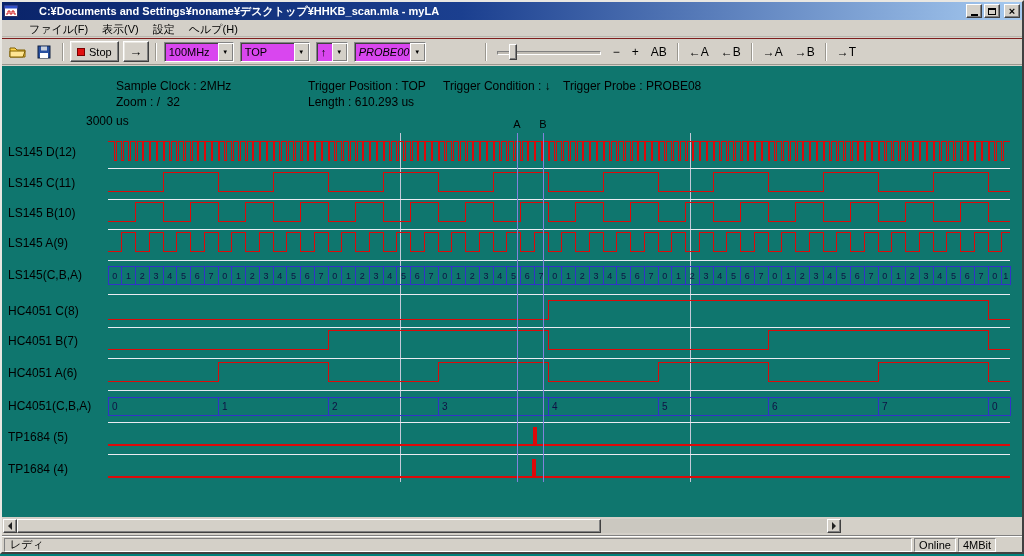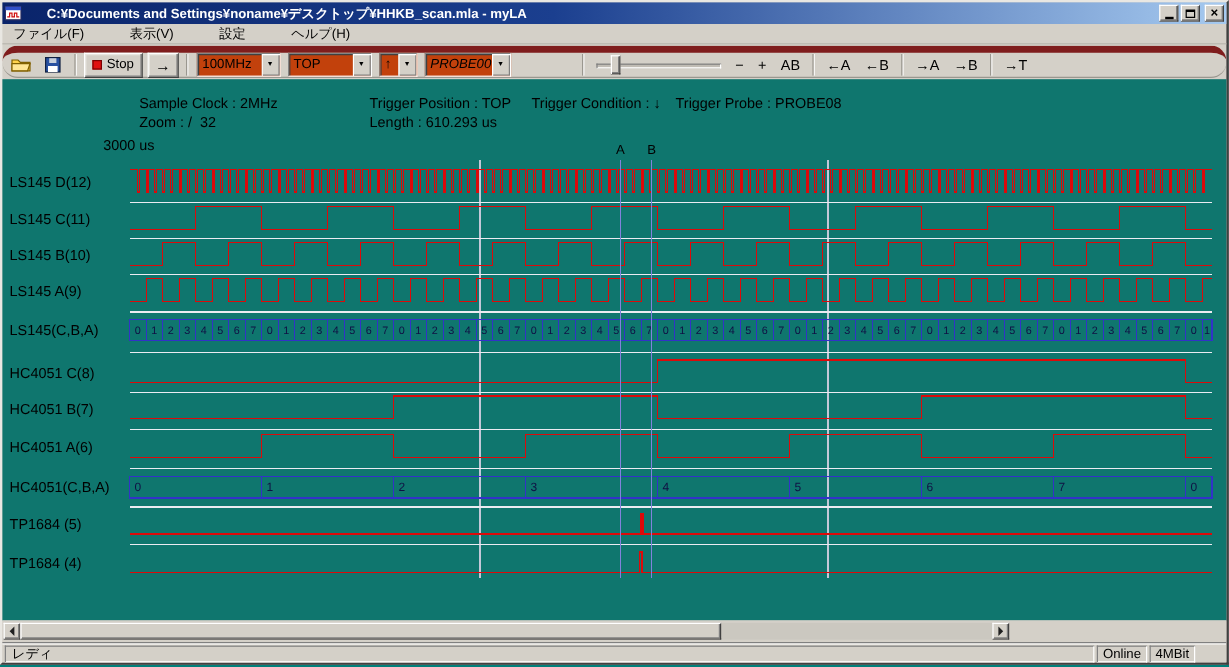--- a/index.html
+++ b/index.html
@@ -28,46 +28,45 @@
     box-shadow:inset -1px -1px 0 #808080;
     display:flex; align-items:center; justify-content:center; cursor:default;
   }
   .tctl.close { margin-left:4px; }
   .glyph-min { width:7px; height:2px; background:#000; margin-top:7px; }
   .glyph-max { width:8px; height:7px; border:1px solid #000; border-top-width:2px; }
   .glyph-x   { font-size:11px; font-weight:bold; line-height:10px; }
   
   .menubar {
     position:absolute; left:0; top:18px; right:0; height:17px;
-    display:flex; align-items:center; padding-left:2px;
+    display:flex; padding-left:20px;
     border-bottom:1px solid #b9b6ae;
-    gap:24px;
   }
   .menu-item { padding:2px 7px; white-space:nowrap; }
   
   .toolbar {
     position:absolute; left:0; top:36px; right:0; height:27px;
     display:flex; align-items:center; padding-left:4px;
-    border-top:6px solid #7f1d1d; border-bottom:1px solid #9a978f;border-radius:13px;
+    border-top:1px solid #7f1d1d; border-bottom:1px solid #9a978f;
   }
   .tb-icon { width:24px; height:20px; background:transparent; border:none;
     display:flex; align-items:center; justify-content:center; margin-right:2px; }
   .tb-sep { width:2px; height:18px; border-left:1px solid #9a978f; border-right:1px solid #fff;
     margin:0 4px; flex:none; }
   .btn {
     height:21px; background:#d4d0c8; padding:0 6px; flex:none;
     border:1px solid; border-color:#fff #404040 #404040 #fff;
     box-shadow:inset -1px -1px 0 #808080, inset 1px 1px 0 #e8e6e0;
     display:flex; align-items:center; gap:4px;
     font-family:inherit; font-size:11px; margin:0 2px;
   }
   .btn.run { font-size:13px; font-weight:bold; width:26px; justify-content:center; }
   .stop-sq { width:8px; height:8px; background:#e01010; border:1px solid #7a0000; }
   .combo {
-    height:20px; background:#c2410c; margin:0 3px; flex:none;
+    height:20px; background:#d946ef; margin:0 3px; flex:none;
     border:1px solid; border-color:#848484 #fff #fff #848484;
     box-shadow:inset 1px 1px 0 #404040;
     display:flex; align-items:stretch;
   }
   .combo-text { flex:1; font-size:11px; padding:3px 3px 0 4px; white-space:nowrap; overflow:hidden; }
   .combo-btn { width:15px; background:#d4d0c8; flex:none;
     box-shadow:inset 1px 1px 0 #fff, inset -1px -1px 0 #808080;
     display:flex; align-items:center; justify-content:center; font-size:6px; }
   .w70 { width:70px; } .w32 { width:32px; } .w72 { width:72px;font-style:italic; }
   .tb-gap { width:52px; flex:none; }

